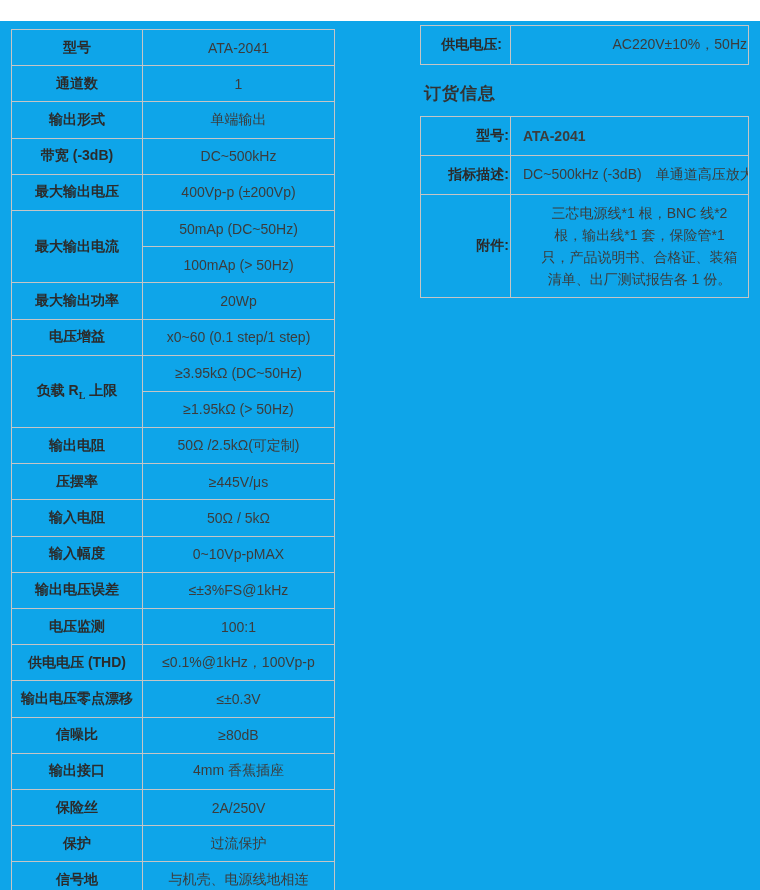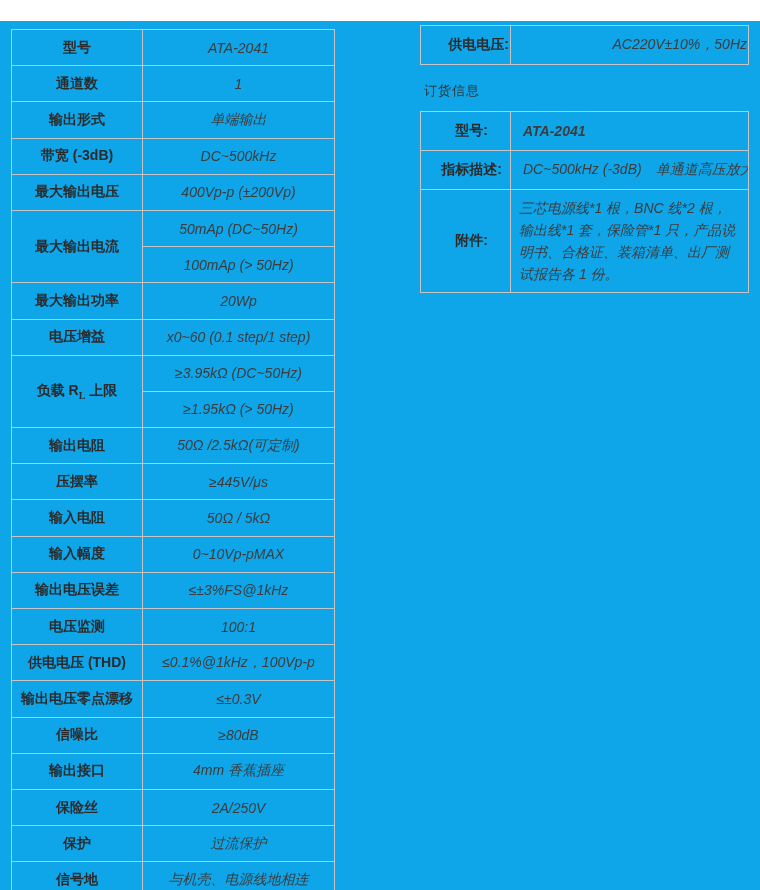--- a/index.html
+++ b/index.html
@@ -6,56 +6,56 @@
   body {
     width:760px; height:890px; background:#ffffff;
     font-family:"Liberation Sans", sans-serif;
     -webkit-font-smoothing:antialiased;
   }
   .page { position:relative; width:760px; height:890px; background:#0ea5e9; overflow:hidden;margin-top:21px; }
 
   table { border-collapse:collapse; table-layout:fixed; }
   th, td { border:1px solid #c5c5c5; font-size:14px; overflow:hidden; }
   th { font-weight:bold; color:#2b2b2b; }
-  td { color:#3c3c3c; font-weight:normal;font-style:italic; }
+  td { color:#3c3c3c; font-weight:normal; }
 
   
   .spec { position:absolute; left:11px; top:8px; width:323px; }
   .spec col.c-label { width:131px; }
   .spec col.c-value { width:192px; }
   .spec tr { height:36.2px; }
   .spec th { text-align:center; }
   .spec td { text-align:center; }
   .spec sub { font-family:"Liberation Serif", serif; font-size:10px; font-weight:bold; }
 
   
   .right-col { position:absolute; left:420px; top:4px; width:328px; }
 
   .env { width:328px; }
   .env col.c-label { width:90px; }
   .env col.c-value { width:238px; }
   .env tr { height:38.7px; }
-  .env th { text-align:right; padding-left:13px; }
+  .env th { text-align:center; padding-left:13px; }
   .env td { text-align:right; padding-left:15px; white-space:nowrap; }
 
   .order-heading {
-    margin:17px 0 11px 4px; font-size:13px; font-weight:normal;
+    margin:17px 0 11px 4px; font-size:17px; font-weight:bold;
     color:#333333; letter-spacing:1px;
   }
 
   .order { width:328px; }
   .order col.c-label { width:90px; }
   .order col.c-value { width:238px; }
   .order tr.row-fixed { height:39px; }
-  .order th { text-align:center; padding-left:13px; vertical-align:middle; }
+  .order th { text-align:right; padding-left:13px; vertical-align:middle; }
   .order td { text-align:left; padding-left:12px; padding-right:2px; }
   .order td.model-value { font-weight:bold; white-space:nowrap; }
   .order td.desc-value { white-space:nowrap; }
   .order td.attach-value {
-    white-space:normal; line-height:22px; padding:7px 8px 7px 8px;
+    white-space:normal; line-height:22px; padding:7px 8px 7px 28px;text-align:center;
   }
 </style>
 </head>
 <body>
 
 <div class="page">
 
   <table class="spec">
     <colgroup>
         <col class="c-label">

